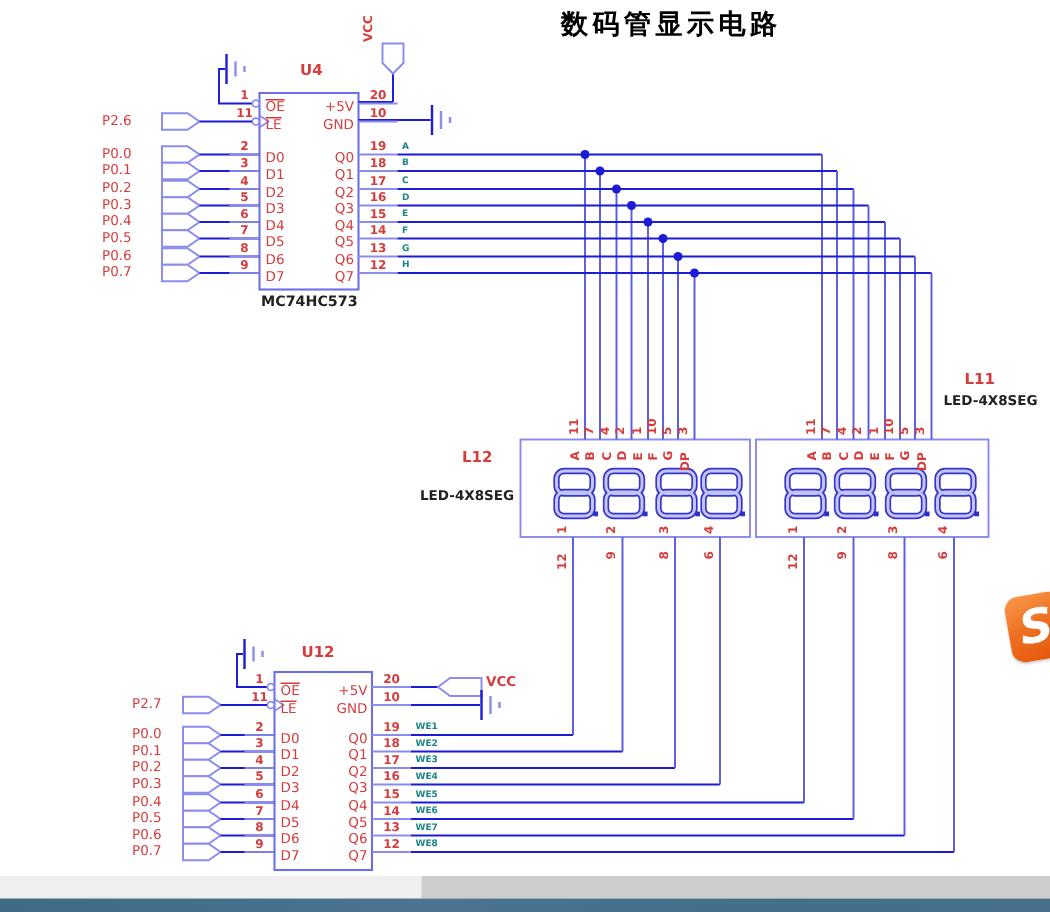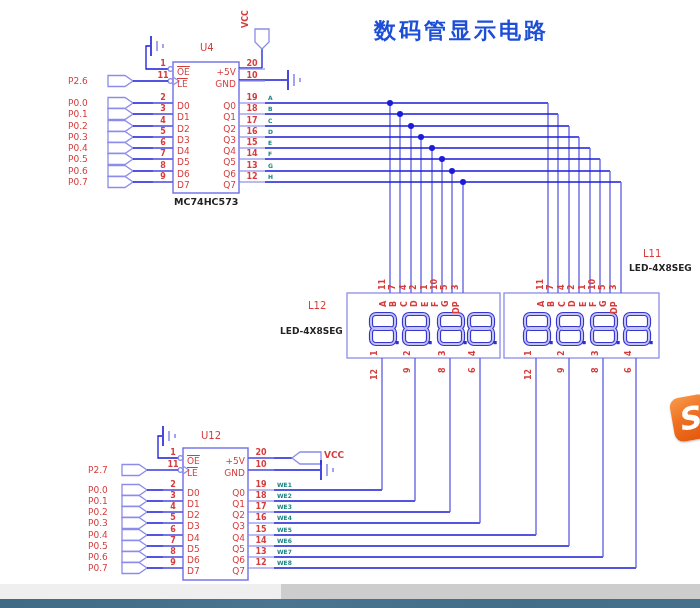--- a/index.html
+++ b/index.html
@@ -5,29 +5,29 @@
   html,body{margin:0;padding:0;}
   body{width:700px;height:608px;position:relative;overflow:hidden;background:#fff;
        font-family:"DejaVu Sans","Liberation Sans",sans-serif;}
   #stage{position:absolute;left:0;top:0;width:700px;height:608px;}
   svg{position:absolute;left:0;top:0;}
   .lab{position:absolute;font-size:8px;line-height:1.1;white-space:pre;color:#d63c3c;}
   .blk{color:#222;font-weight:bold;}
   .teal{color:#1e8585;font-size:6px;font-weight:bold;}
   .pname{font-size:9px;}
   .pnum{font-size:8px;font-weight:bold;}
-  .ref{font-size:10px;font-weight:normal;}
+  .ref{font-size:10px;font-weight:bold;}
   .part{font-size:9.5px;}
   .ovl{text-decoration:overline;}
   .ca{transform:translateX(-50%);}
   .ra{transform:translateX(-100%);}
   .vlab{position:absolute;writing-mode:vertical-rl;transform:rotate(180deg);
         font-size:8px;font-weight:bold;color:#d63c3c;width:11px;letter-spacing:0;line-height:1;}
-  #title{position:absolute;left:374px;top:16px;font-size:22px;font-weight:bold;
-         color:#1d4ed8;letter-spacing:3px;}
+  #title{position:absolute;left:374px;top:4px;font-size:18px;font-weight:bold;
+         color:#000000;letter-spacing:3px;}
   #watermark{position:absolute;left:672px;top:396px;width:38px;height:44px;
     background:linear-gradient(160deg,#f89a4b 0%,#ef7022 45%,#e25509 100%);
     border-radius:9px;transform:rotate(-10deg);box-shadow:0 1px 2px rgba(0,0,0,.25);
     color:#fff;font-weight:bold;font-style:italic;font-size:31px;text-align:center;line-height:44px;}
   #bar-gray-l{position:absolute;left:0;top:584px;width:281px;height:15px;background:#efefef;}
   #bar-gray-r{position:absolute;left:281px;top:584px;width:419px;height:15px;background:#cdcdcd;}
   #bar-teal{position:absolute;left:0;top:599px;width:700px;height:9px;
     background:linear-gradient(90deg,#3f6b84,#4a7490 40%,#426e88 75%,#47718b);}
 </style>
 </head>

